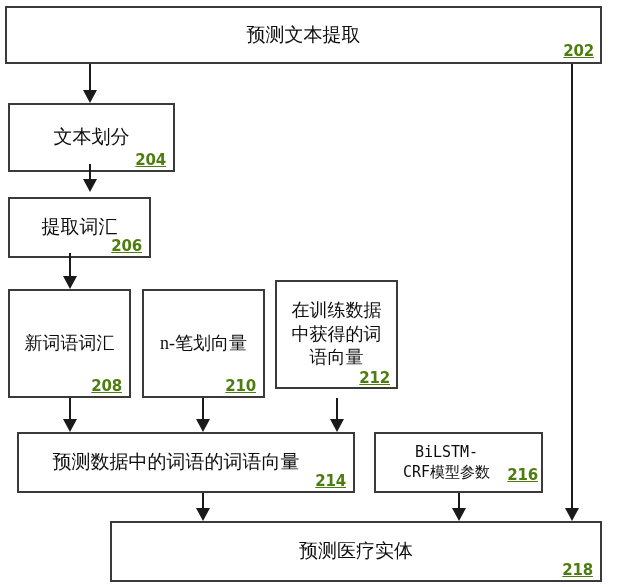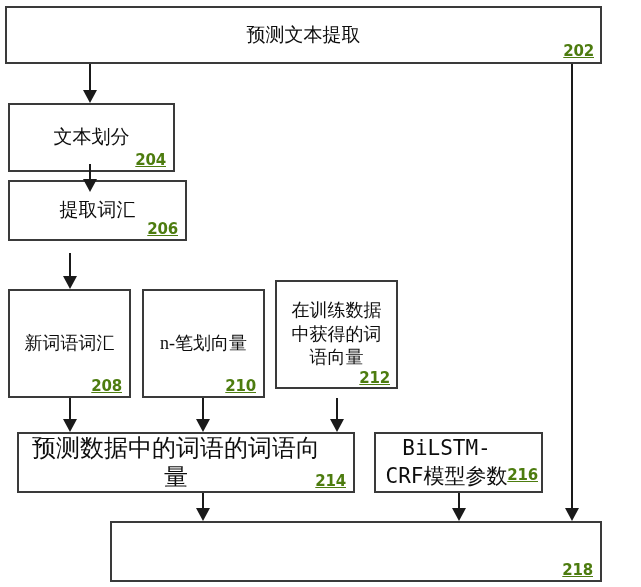--- a/index.html
+++ b/index.html
@@ -45,39 +45,39 @@
     font-weight: bold;
     font-size: 15px;
     color: #4d7c0f;
     text-decoration: underline;
     text-underline-offset: 1px;
     letter-spacing: -0.2px;
   }
   
   #node-202 { left: 5px;   top: 6px;   width: 597px; height: 58px; }
   #node-204 { left: 8px;   top: 103px; width: 167px; height: 69px; }
-  #node-206 { left: 8px;   top: 180px; width: 179px; height: 61px; }
+  #node-206 { left: 8px;   top: 197px; width: 143px; height: 61px; }
   #node-208 { left: 8px;   top: 289px; width: 123px; height: 109px; }
   #node-210 { left: 142px; top: 289px; width: 123px; height: 109px; }
   #node-212 { left: 275px; top: 280px; width: 123px; height: 109px; align-items: flex-end; }
   #node-214 { left: 17px;  top: 432px; width: 338px; height: 61px; }
   #node-216 { left: 374px; top: 432px; width: 169px; height: 61px; }
   #node-218 { left: 110px; top: 521px; width: 492px; height: 61px; }
 
   
   #node-202 .label-text { font-size: 19px; }
   #node-204 .label-text,
   #node-206 .label-text { font-size: 19px; }
   #node-208 .label-text,
   #node-210 .label-text { font-size: 18px; }
   #node-212 .label-text { font-size: 18px; line-height: 1.32; }
-  #node-214 .label-text { font-size: 24px; padding-right: 26px; }
+  #node-214 .label-text { font-size: 19px; padding-right: 26px; }
   #node-216 .label-text {
     font-family: "DejaVu Sans Mono", "Liberation Mono", monospace;
-    font-size: 21px;
+    font-size: 15px;
     line-height: 1.3;
     padding-right: 30px;
   }
   #node-218 .label-text { font-size: 19px; }
 
   
   #ref-202 { right: 6px;  bottom: 2px; }
   #ref-204 { right: 7px;  bottom: 1px; }
   #ref-206 { right: 7px;  bottom: 1px; }
   #ref-208 { right: 7px;  bottom: 1px; }
@@ -161,20 +161,21 @@
   <div class="node" id="node-216">
     <div class="body">
       <span class="label-text">BiLSTM-
 CRF模型参数</span>
       <span class="ref-num" id="ref-216">216</span>
     </div>
   </div>
 
   <div class="node" id="node-218">
     <div class="body">
+      <span class="label-text">预测医疗实体</span>
       <span class="ref-num" id="ref-218">218</span>
     </div>
   </div>
 
   <div class="conn v" style="left:89px; top:64px; height:28px;"></div>
   <div class="arrowhead" style="left:83px; top:90px;"></div>
 
   <div class="conn v" style="left:89px; top:164px; height:17px;"></div>
   <div class="arrowhead" style="left:83px; top:179px;"></div>
 

